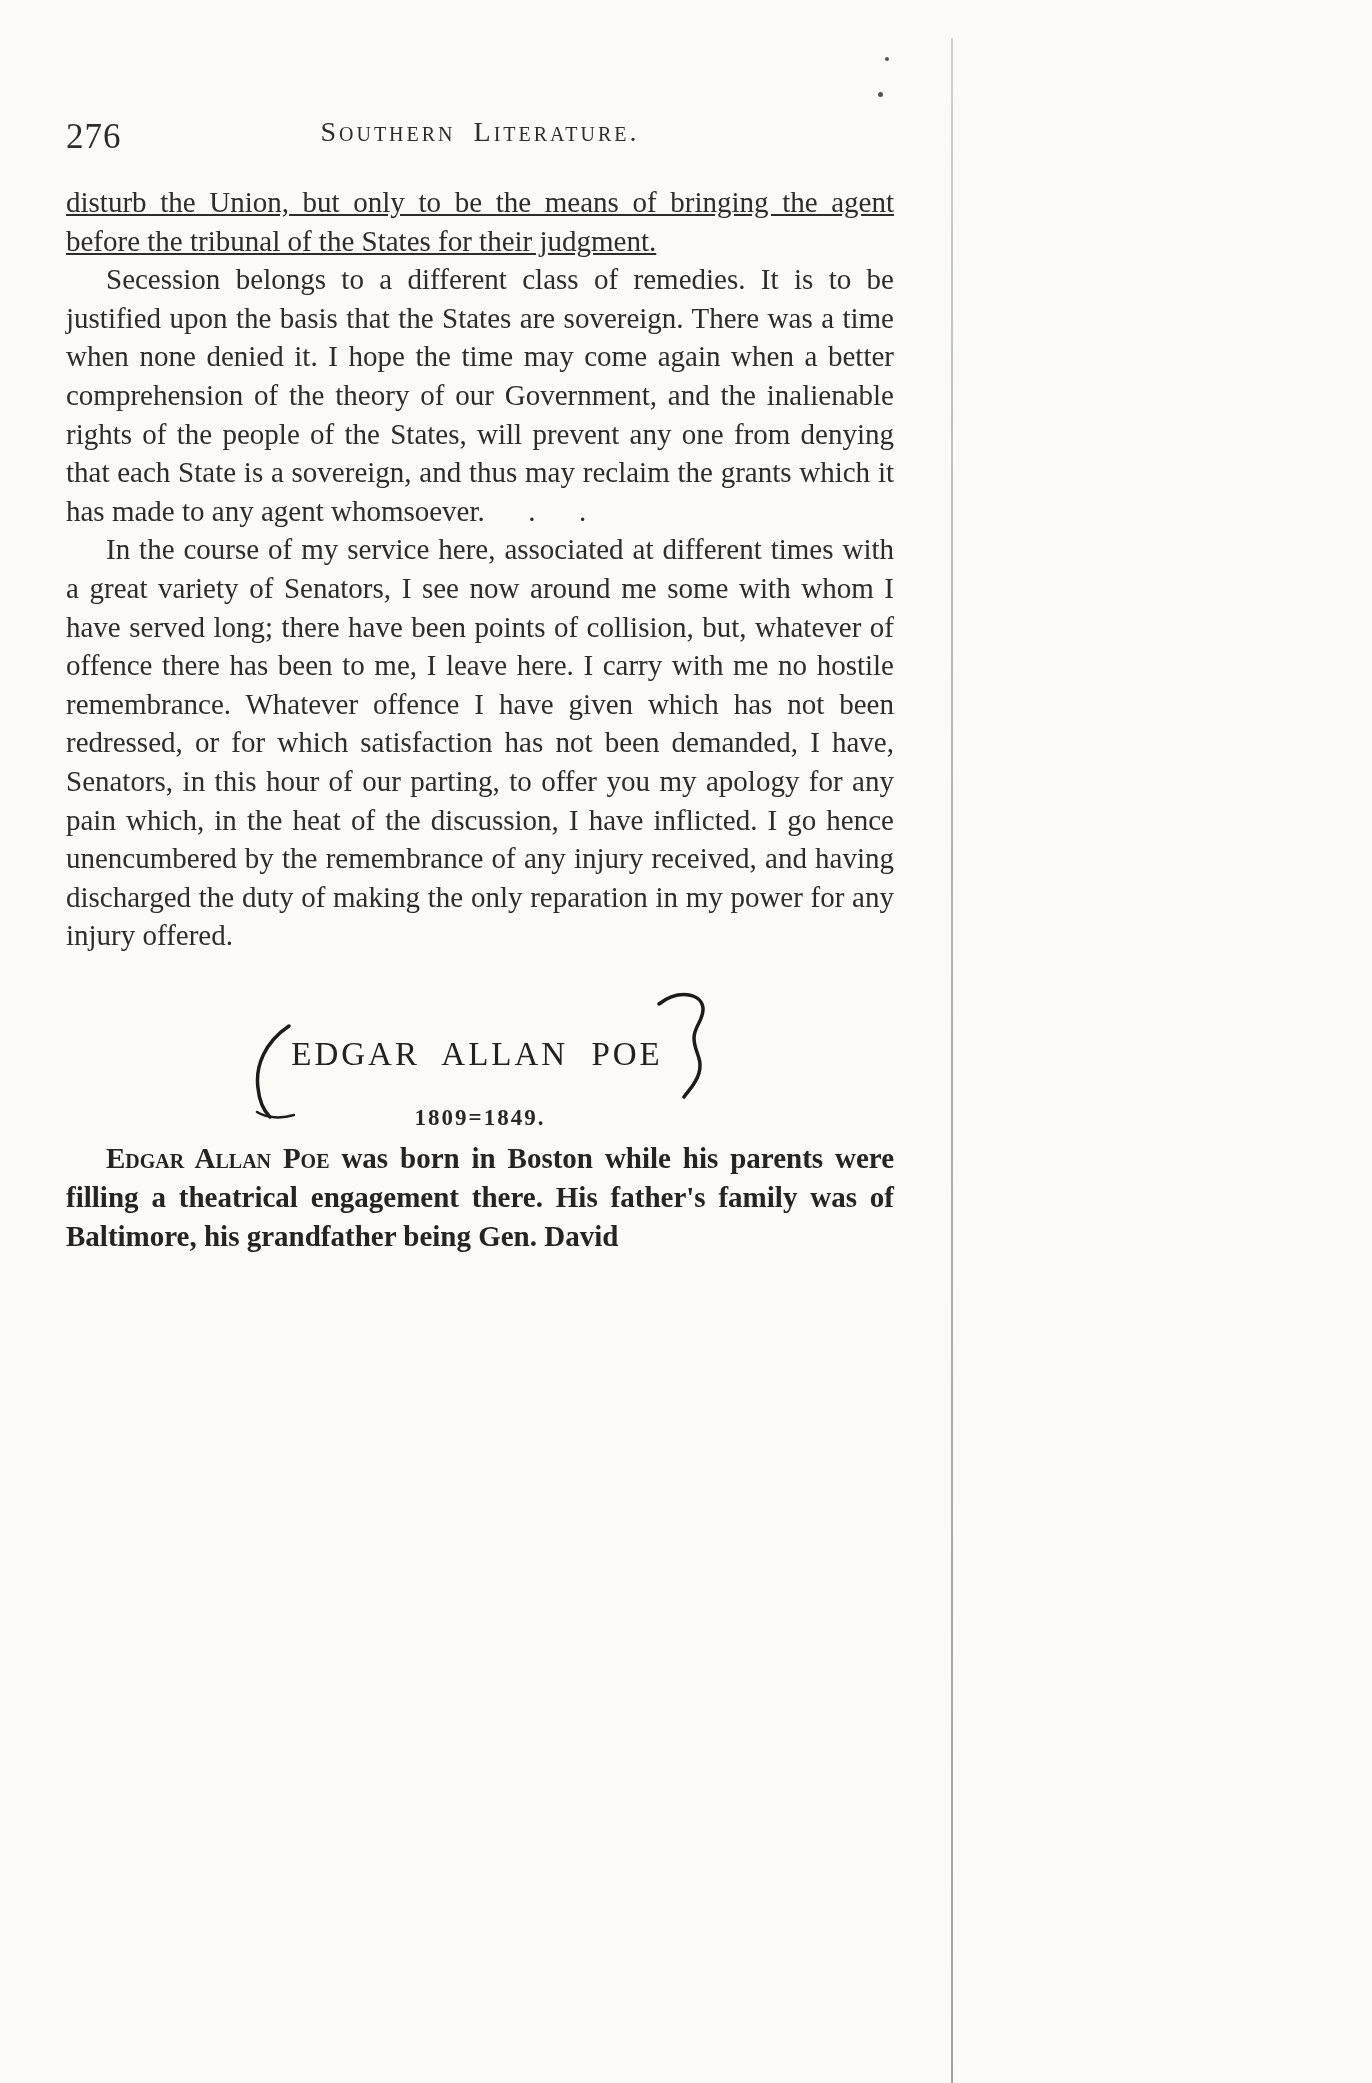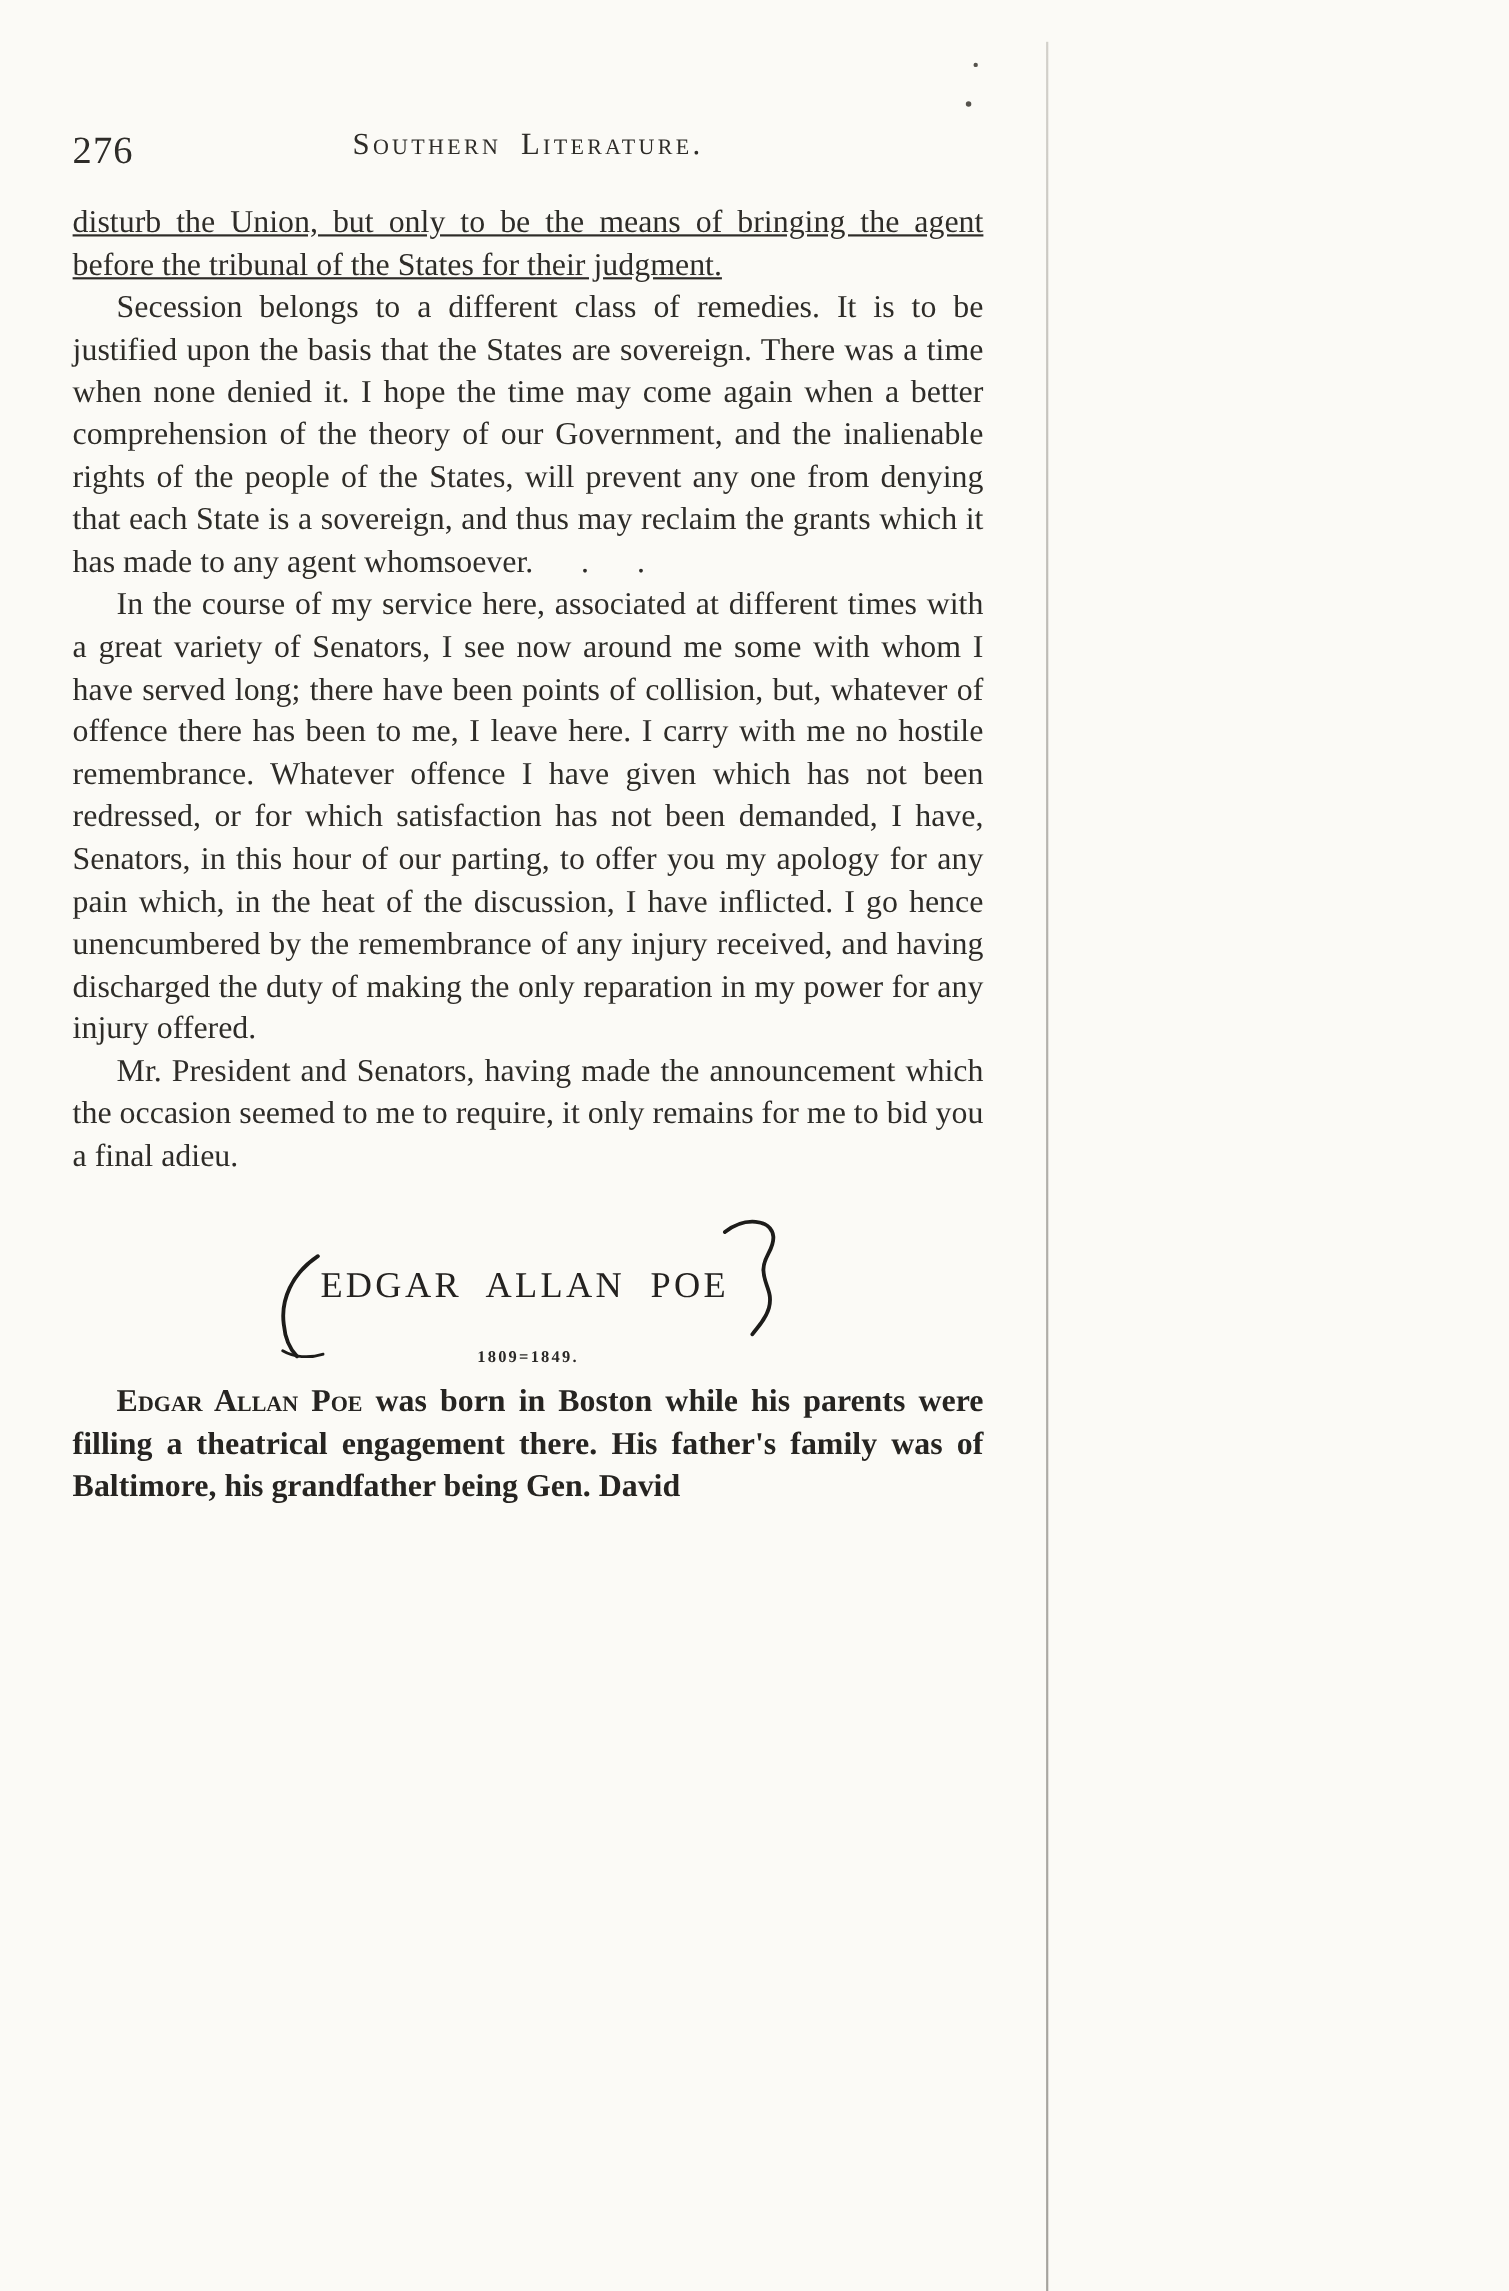--- a/index.html
+++ b/index.html
@@ -52,21 +52,21 @@
     font-size:33px; font-weight:normal;
     letter-spacing:3px; word-spacing:12px;
     color:#242220; white-space:nowrap;
   }
   .ink { flex:0 0 auto; }
   .ink.left  { margin-right:-4px; transform:translateY(18px); }
   .ink.right { margin-left:-8px;  transform:translateY(-10px); }
 
   .dates {
     text-align:center; text-indent:0;
-    font-size:15px; letter-spacing:2px;
+    font-size:23px; letter-spacing:2px;
     margin-top:-4px; color:#2a2826;
     font-weight:bold;
   }
   .bio {
     margin-top:2px;
     font-weight:bold;
     color:#262421;
   }
   .sc { font-variant:small-caps; }
 </style>
@@ -82,21 +82,20 @@
   <header class="running-head">
     <span class="pagenum">276</span>
     <span class="booktitle">Southern Literature.</span>
   </header>
 
   <main class="textblock">
 
     <p class="para noindent">disturb the Union, but only to be the means of bringing the agent before the tribunal of the States for their judgment.</p>
     <p class="para">Secession belongs to a different class of remedies.  It is to be justified upon the basis that the States are sovereign.  There was a time when none denied it.  I hope the time may come again when a better comprehension of the theory of our Government, and the inalienable rights of the people of the States, will prevent any one from denying that each State is a sovereign, and thus may reclaim the grants which it has made to any agent whomsoever.  .  .</p>
     <p class="para">In the course of my service here, associated at different times with a great variety of Senators, I see now around me some with whom I have served long; there have been points of collision, but, whatever of offence there has been to me, I leave here.  I carry with me no hostile remembrance.  Whatever offence I have given which has not been redressed, or for which satisfaction has not been demanded, I have, Senators, in this hour of our parting, to offer you my apology for any pain which, in the heat of the discussion, I have inflicted.  I go hence unencumbered by the remembrance of any injury received, and having discharged the duty of making the only reparation in my power for any injury offered.</p>
-    <p class="para">Mr. President and Senators, having made the announcement which the occasion seemed to me to require, it only remains for me to bid you a final adieu.</p>
 
     <div class="section-head">
       <svg class="ink left" width="46" height="100" viewBox="0 0 46 100" aria-hidden="true">
         <path d="M40 4 C16 20, 6 44, 9 66 C10 77, 14 88, 21 95" fill="none" stroke="#1d1c1a" stroke-width="3.5" stroke-linecap="round"></path>
         <path d="M8 90 C18 96, 32 97, 45 93" fill="none" stroke="#1d1c1a" stroke-width="2.5" stroke-linecap="round"></path>
       </svg>
       <h2>EDGAR ALLAN POE</h2>
       <svg class="ink right" width="56" height="112" viewBox="0 0 56 112" aria-hidden="true">
         <path d="M4 16 C22 2, 46 4, 48 20 C49 32, 39 38, 39 50 C39 64, 48 70, 44 85 C41 96, 33 103, 29 109" fill="none" stroke="#1d1c1a" stroke-width="3.5" stroke-linecap="round"></path>
       </svg>

